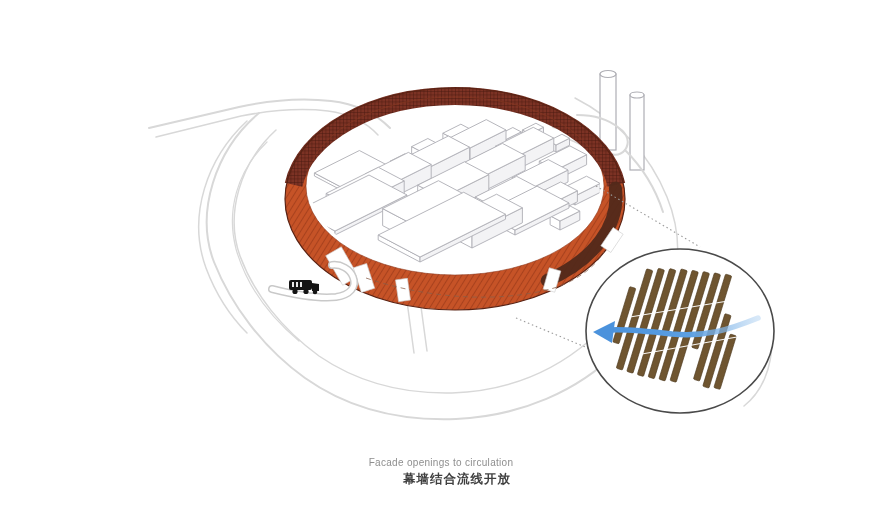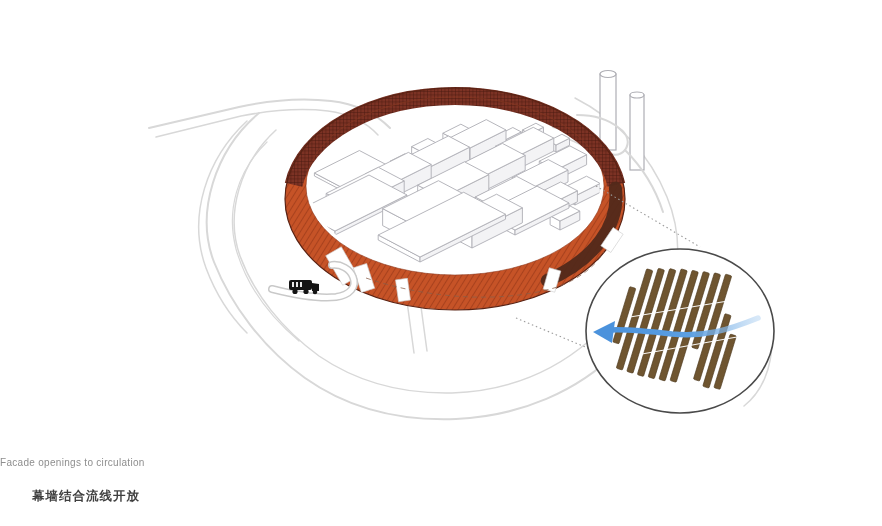--- a/index.html
+++ b/index.html
@@ -1,21 +1,21 @@
 <!DOCTYPE html>
 <html><head>
 <meta charset="utf-8">
 <style>
   html,body{margin:0;padding:0;background:#fff;}
   .stage{position:relative;width:882px;height:526px;background:#fff;overflow:hidden;
          font-family:"Liberation Sans",sans-serif;}
   .stage svg{position:absolute;left:0;top:0;}
-  .caption{position:absolute;left:0;right:0;top:456px;text-align:left;line-height:1.35;}
+  .caption{position:absolute;left:0;right:0;top:456px;text-align:center;line-height:1.35;}
   .caption .en{font-size:10px;color:#8e8e8e;letter-spacing:.3px;}
-  .caption .zh{font-size:12.5px;color:#3f3f3f;font-weight:bold;letter-spacing:1px;margin-top:18px;padding-left:32px;}
+  .caption .zh{font-size:12.5px;color:#3f3f3f;font-weight:bold;letter-spacing:1px;margin-top:1px;padding-left:32px;}
 </style>
 </head>
 <body>
 
 <div class="stage">
 <svg width="882" height="526" viewBox="0 0 882 526" xmlns="http://www.w3.org/2000/svg">
   <defs>
     <pattern id="hatch" width="5" height="5" patternUnits="userSpaceOnUse" patternTransform="rotate(32)">
       <path d="M2.5 0 V5" stroke-width="1.1" stroke="#9e3c1a"></path>
     </pattern>

